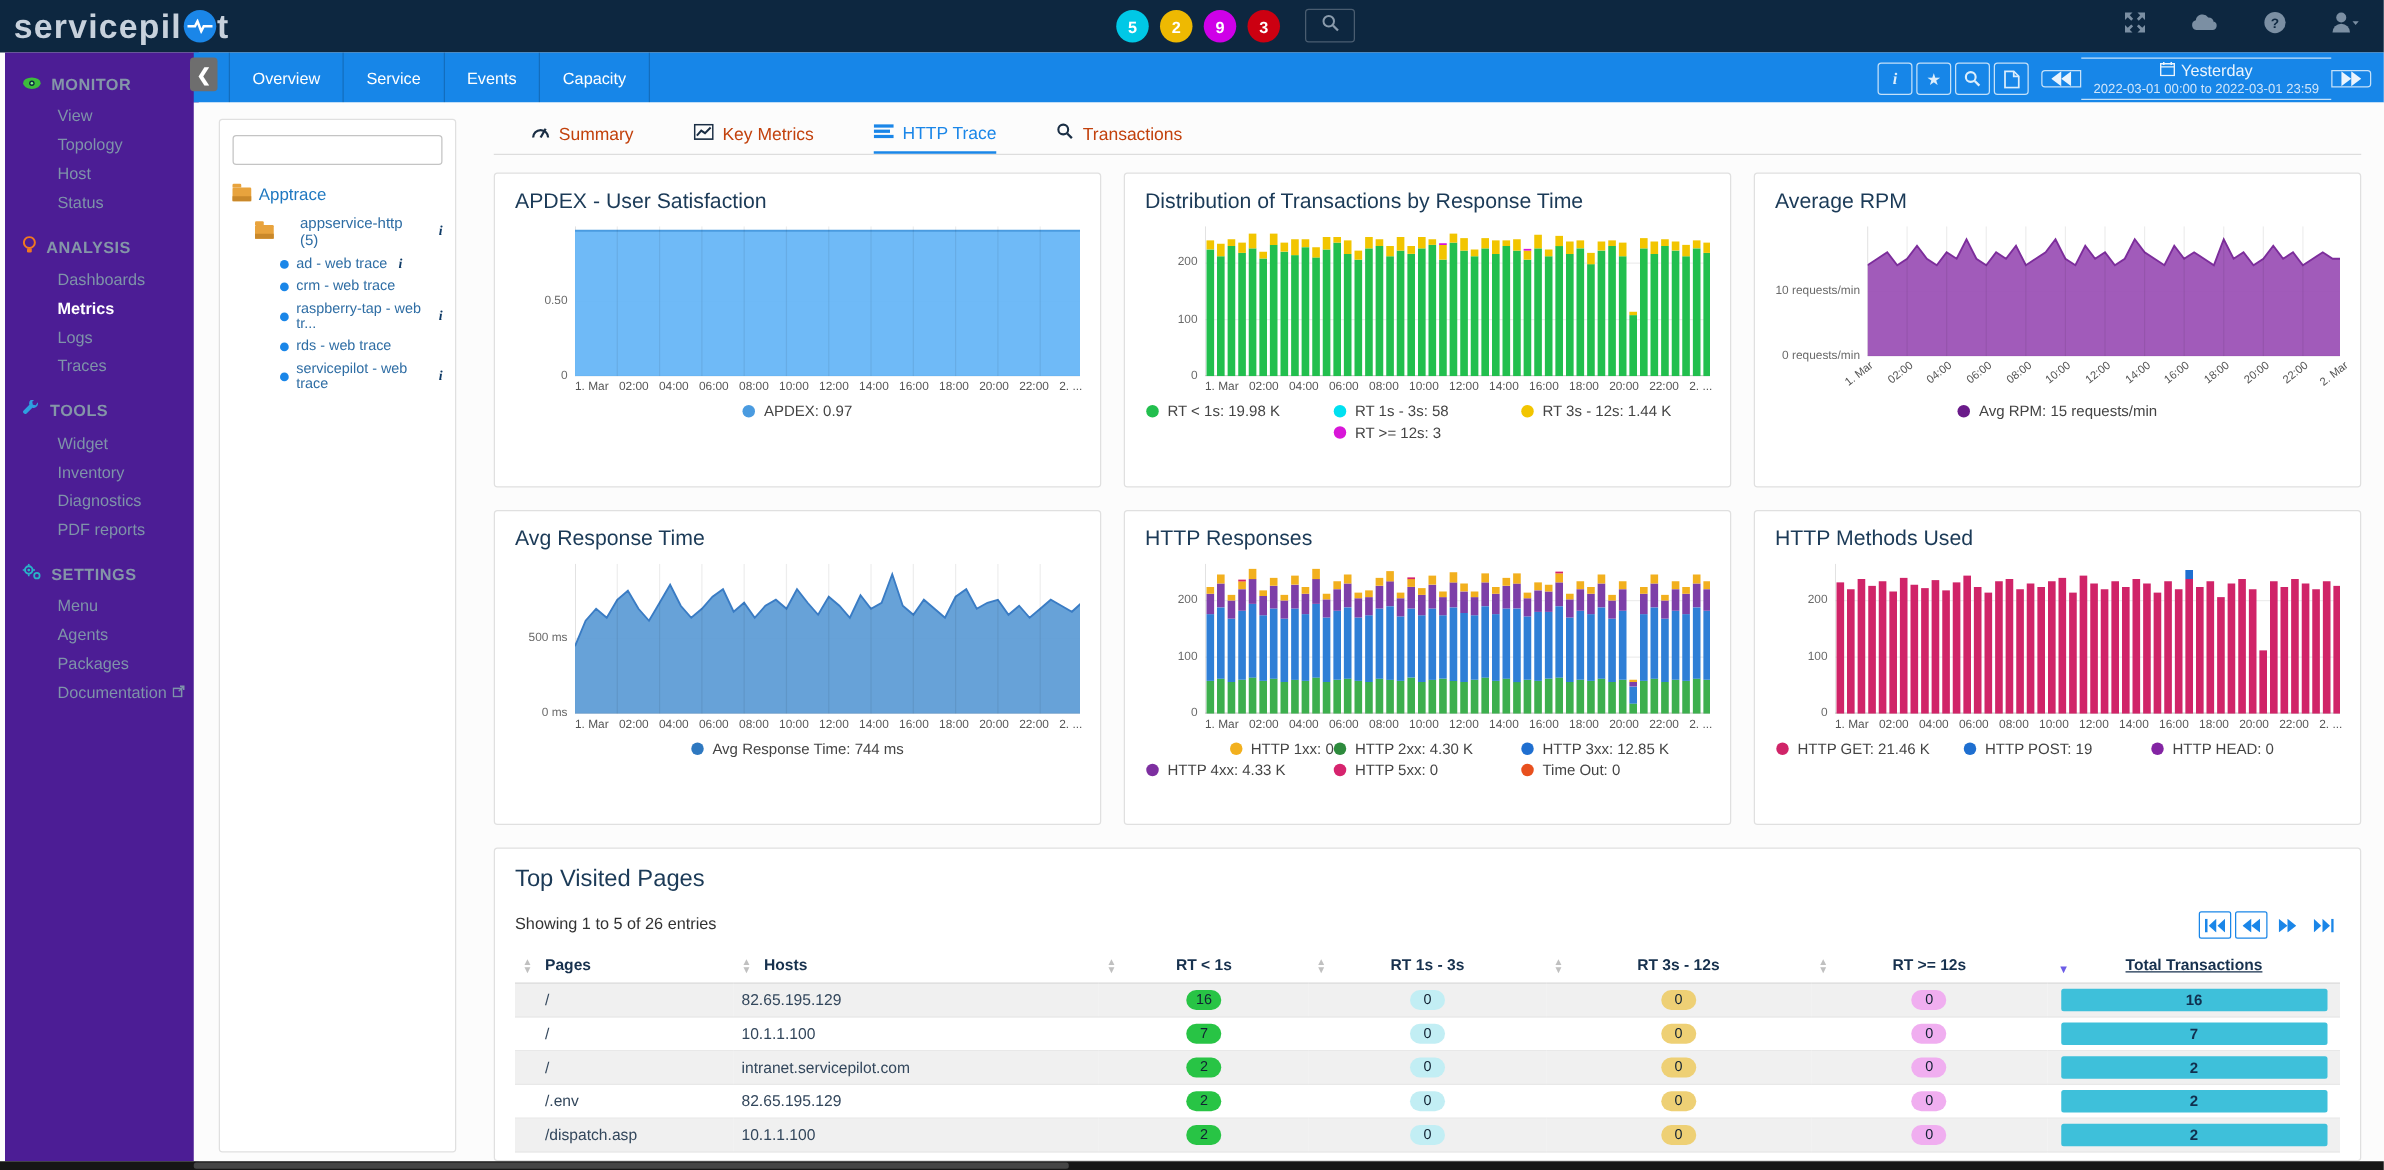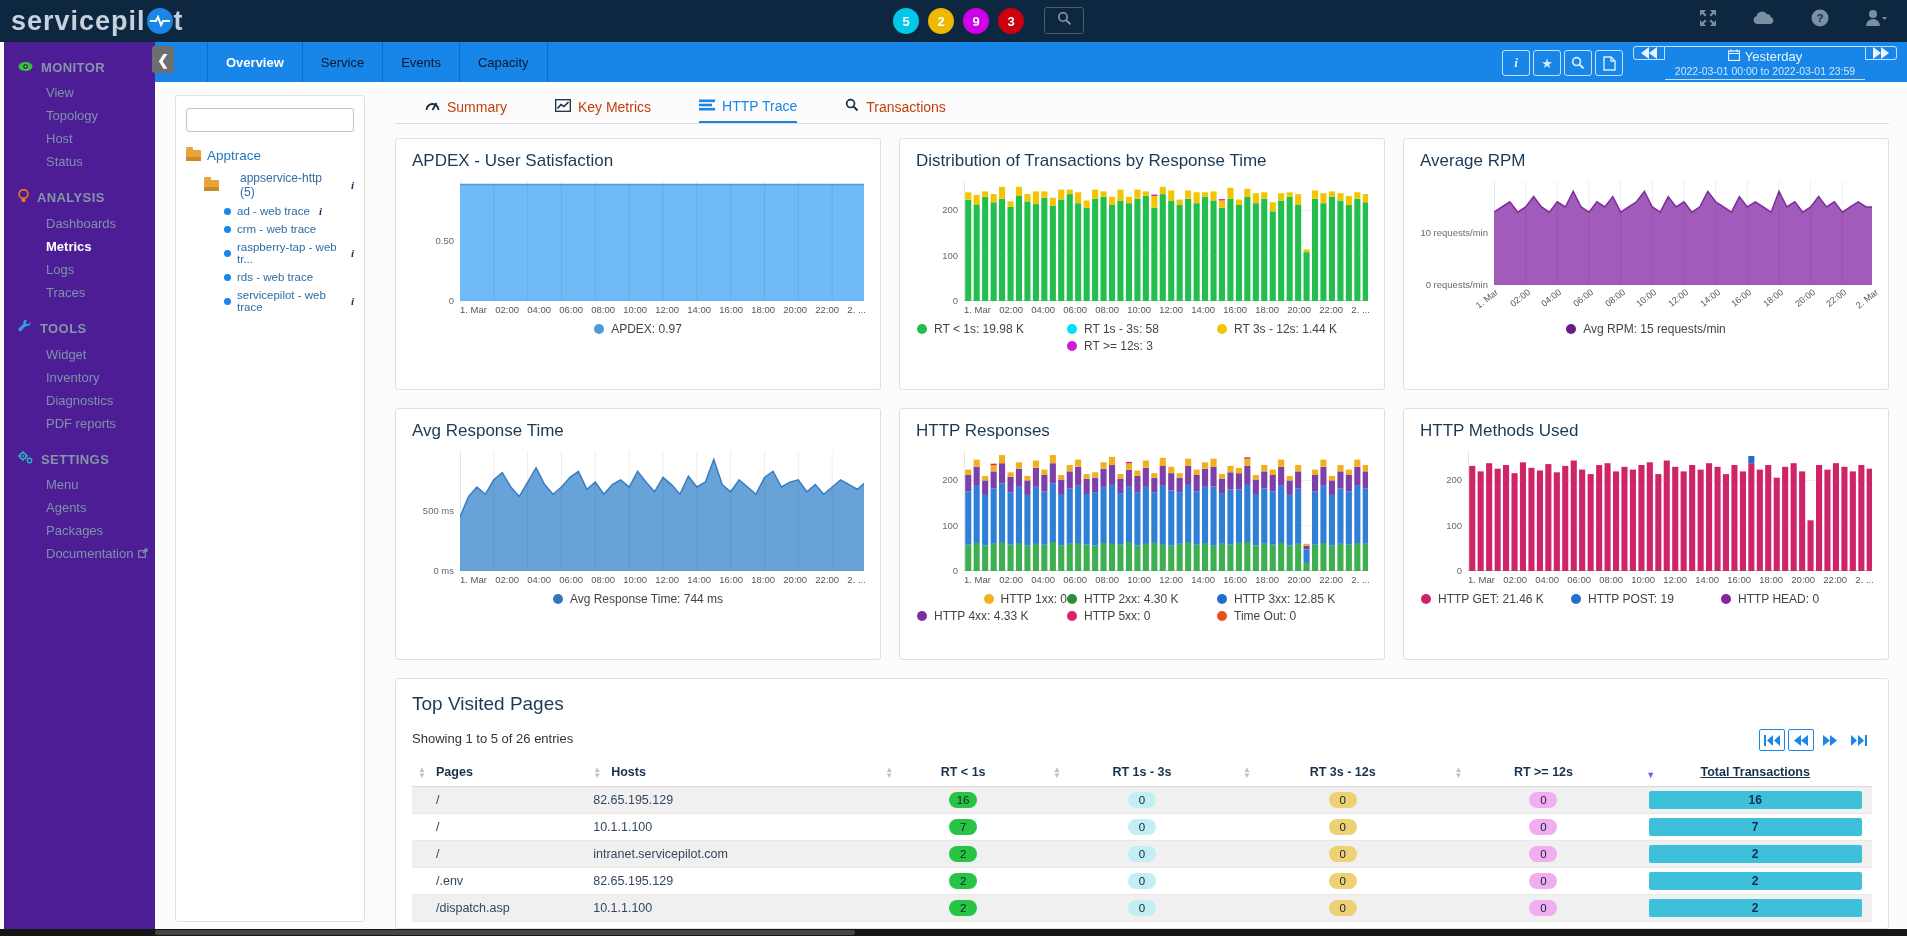--- a/index.html
+++ b/index.html
@@ -21,27 +21,27 @@
   .side-section { margin-bottom:10px; }
   .side-head { display:flex; align-items:center; gap:8px; padding:6px 0 6px 14px; color:#8496a8; font-size:13px; font-weight:bold; letter-spacing:.4px; cursor:pointer; }
   .side-item { padding:4px 0 4px 42px; color:#7e93a9; font-size:13px; cursor:pointer; }
   .side-item.active { color:#ffffff; font-weight:bold; }
   .ext-ico { font-size:10px; margin-left:5px; }
 
   
   #bluebar { position:absolute; left:155px; top:42px; width:1752px; height:40px; background:#1786e8; }
   #collapse-btn { position:absolute; left:152px; top:46px; width:22px; height:27px; background:#6e6e6e; border-radius:3px; color:#fff; font-size:14px; font-weight:bold; display:flex; align-items:center; justify-content:center; cursor:pointer; z-index:5; }
   #tabs { position:absolute; left:28px; top:0; height:40px; display:flex; }
-  .tab { min-width:76px; padding:0 18px; height:40px; display:flex; align-items:center; justify-content:center; font-size:13px; color:#0f172a; border-right:1px solid rgba(0,0,0,.18); cursor:pointer; }
+  .tab { min-width:76px; padding:0 18px; height:40px; display:flex; align-items:center; justify-content:center; font-size:13px; color:#ffffff; border-right:1px solid rgba(0,0,0,.18); cursor:pointer; }
   .tab:first-child { border-left:1px solid rgba(0,0,0,.18); }
-  .tab.active { color:#ffffff; font-weight:bold;margin-left:24px; }
+  .tab.active { color:#ffffff; font-weight:normal; }
   #toolbar { position:absolute; right:10px; top:4px; display:flex; align-items:center; gap:10px; }
   #tool-btns { display:flex; gap:3px; }
   .tool-btn { width:28px; height:26px; border:1px solid rgba(255,255,255,.75); border-radius:3px; display:flex; align-items:center; justify-content:center; color:#dceefc; font-size:13px; cursor:pointer; }
-  #period-nav { display:flex; align-items:flex-start; gap:0; }
+  #period-nav { display:flex; align-items:center; gap:0; }
   .nav-btn { width:32px; border:1px solid rgba(255,255,255,.75); border-radius:3px 0 0 3px; display:flex; align-items:center; justify-content:center; cursor:pointer; }
   .nav-btn.right { border-radius:0 3px 3px 0; }
   #period-box { width:200px; border-top:1px solid rgba(255,255,255,.75); border-bottom:1px solid rgba(255,255,255,.75); padding:2px 4px; text-align:center; color:#eaf4fd; cursor:pointer; }
   #period-label { font-size:13px; display:flex; align-items:center; justify-content:center; gap:5px; }
   #period-range { font-size:10.5px; color:#cfe5fa; margin-top:1px; }
 
   
   #content { position:absolute; left:155px; top:82px; width:1752px; height:847px; background:#fcfcfc; }
 
   

